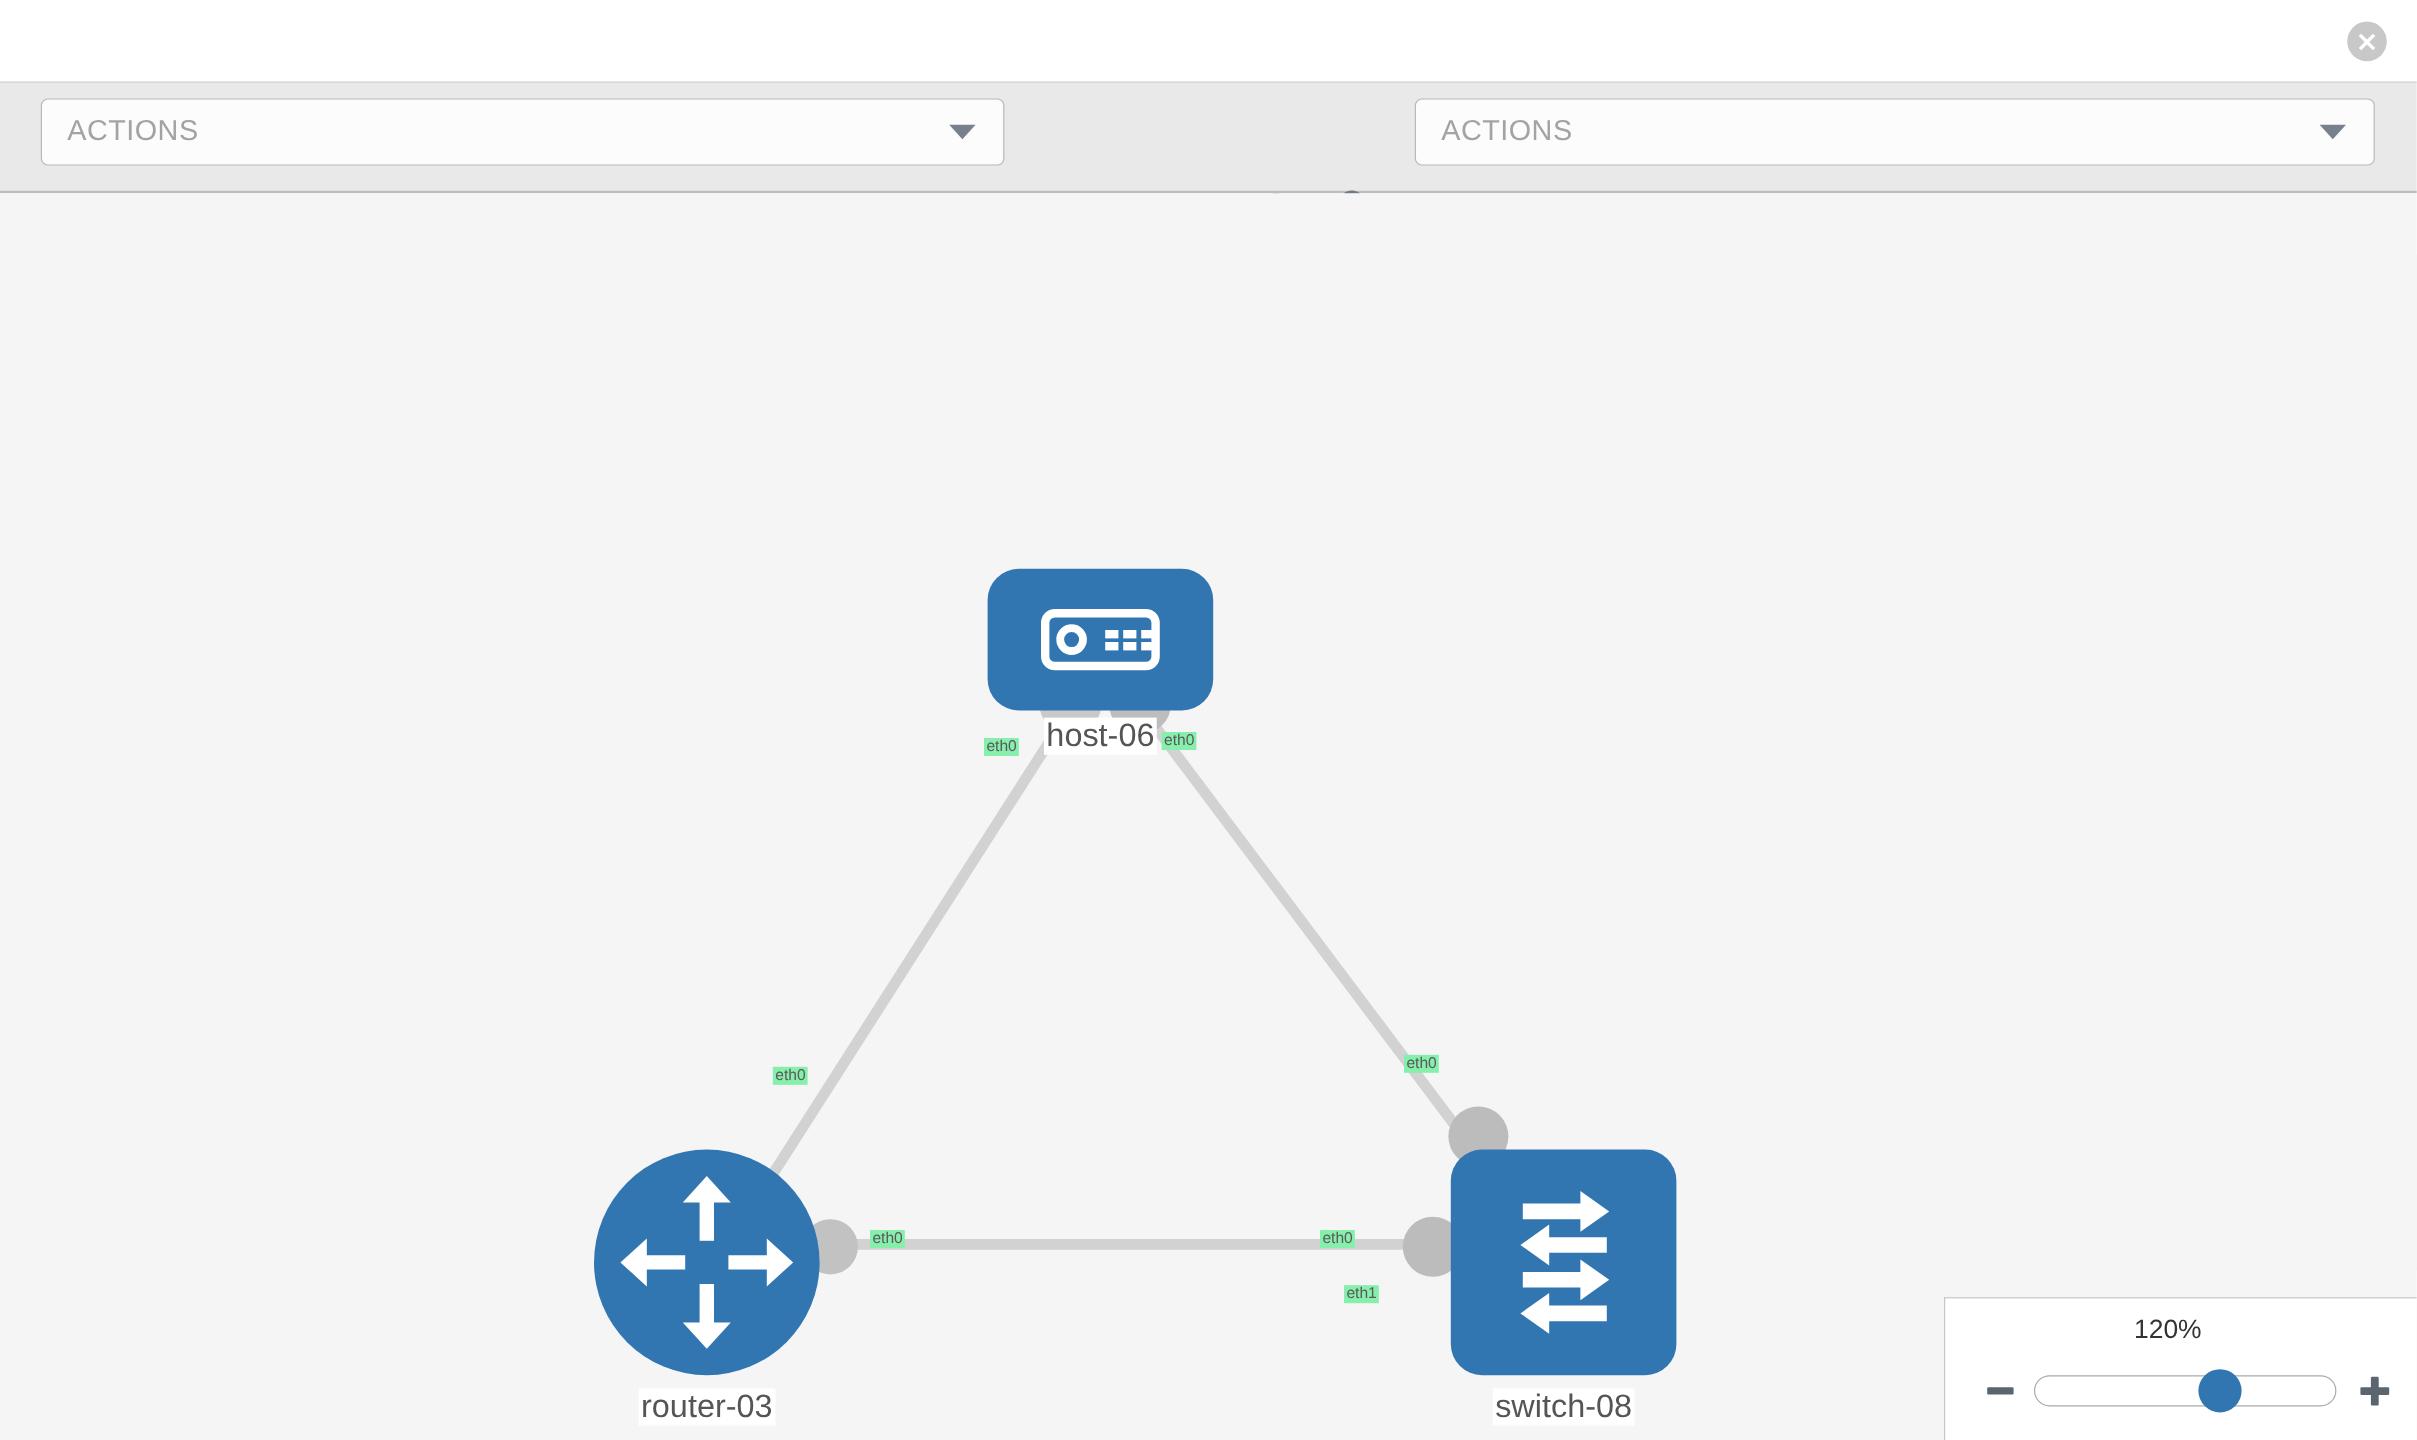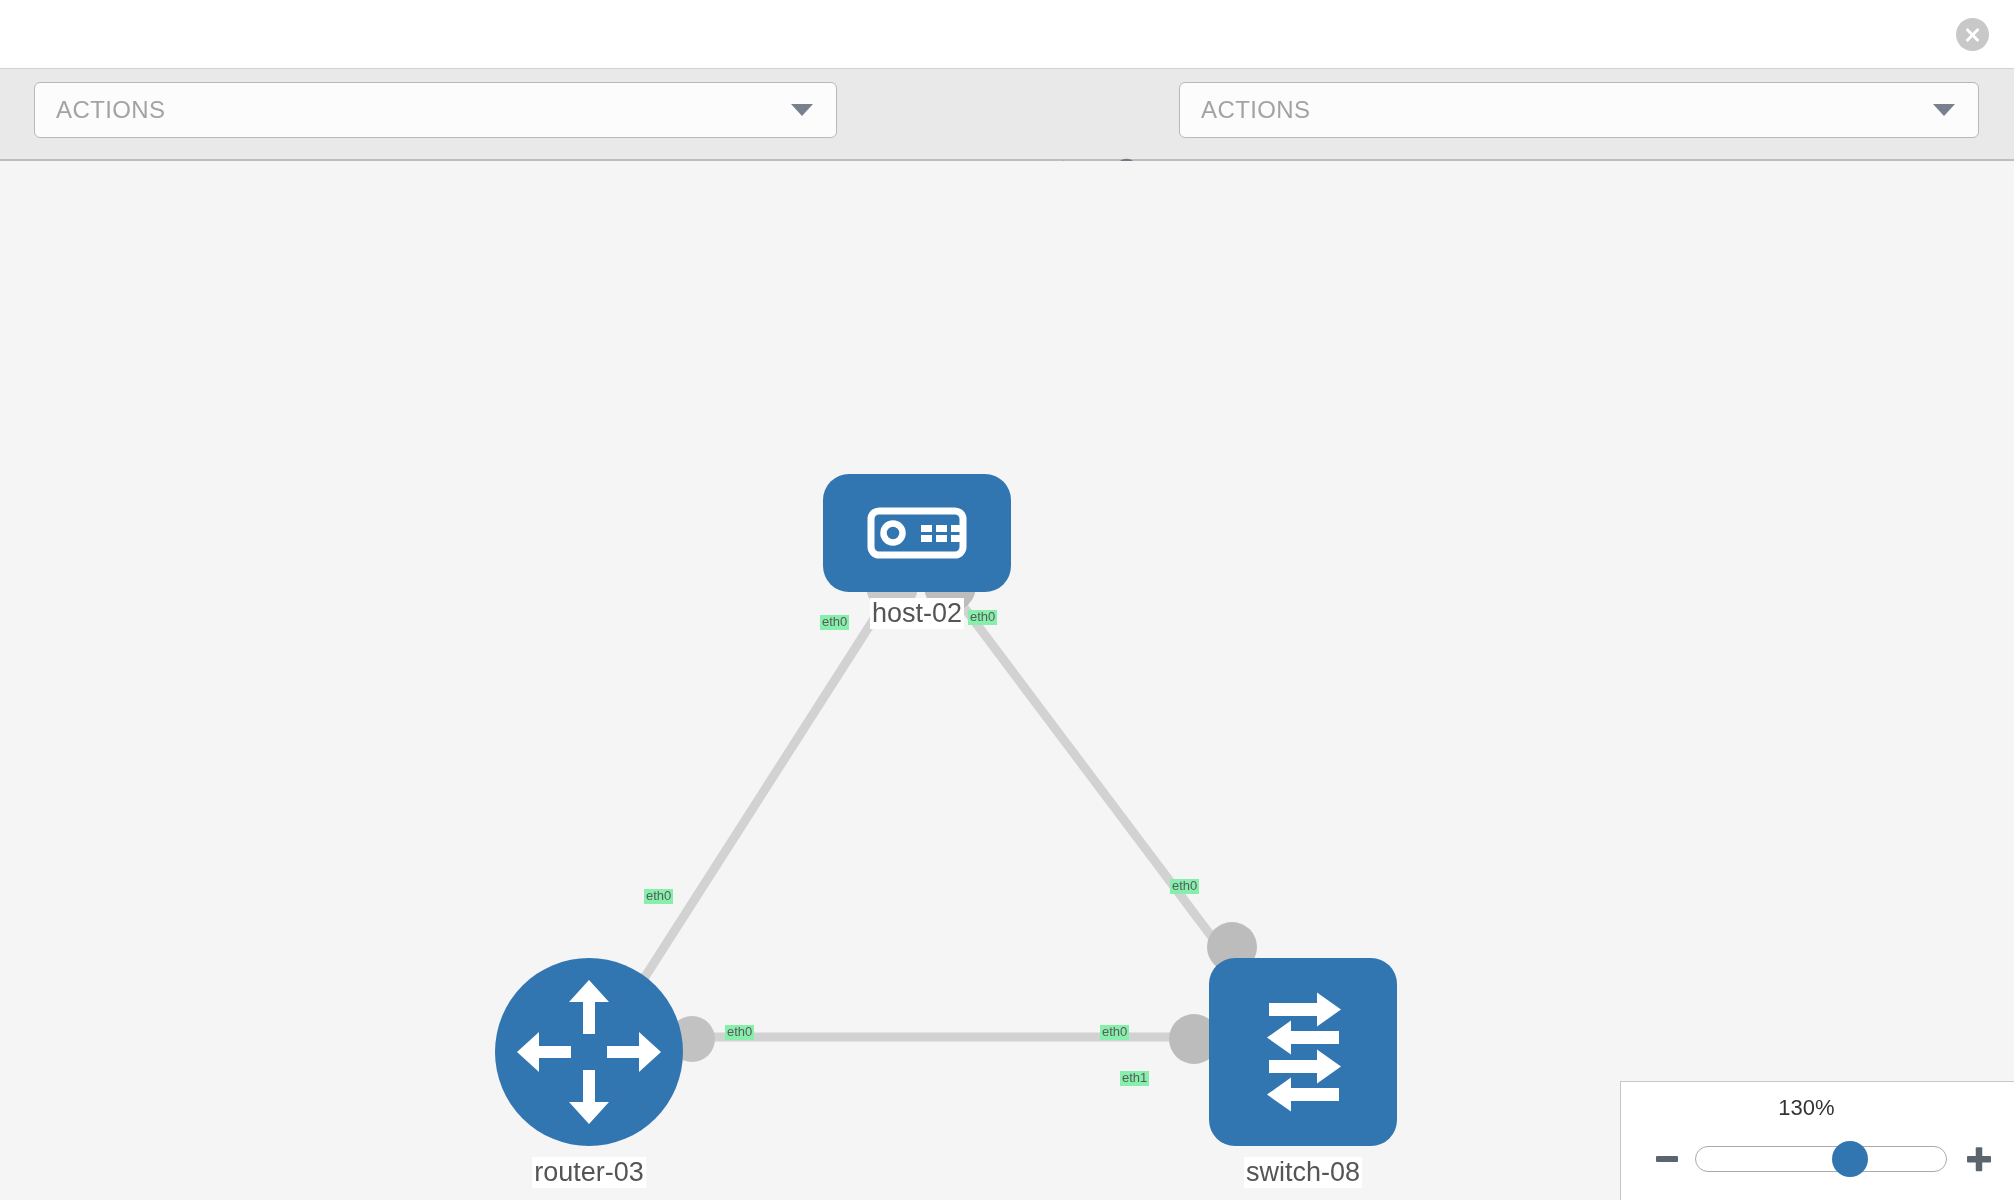--- a/index.html
+++ b/index.html
@@ -267,35 +267,35 @@
         <circle cx="589" cy="891" r="94" fill="#3276b1"></circle>
         <use href="#glyph-router" x="589" y="891"></use>
       </g>
 
       <g>
         <rect x="1209" y="797" width="188" height="188" rx="26" ry="26" fill="#3276b1"></rect>
         <use href="#glyph-switch" x="1303" y="891"></use>
       </g>
     </svg>
 
-    <div class="node-label" style="left:917px; top:437px;">host-02</div>
+    <div class="node-label" style="left:917px; top:437px;">host-06</div>
     <div class="node-label" style="left:589px; top:996px;">router-03</div>
     <div class="node-label" style="left:1303px; top:996px;">switch-08</div>
 
     <div class="edge-label" style="left:820px; top:454px; z-index:3;">eth0</div>
     <div class="edge-label" style="left:968px; top:449px; z-index:3;">eth0</div>
     <div class="edge-label" style="left:644px; top:728px;">eth0</div>
     <div class="edge-label" style="left:1170px; top:718px;">eth0</div>
     <div class="edge-label" style="left:725px; top:864px;">eth0</div>
     <div class="edge-label" style="left:1100px; top:864px; z-index:1;">eth0</div>
     <div class="edge-label" style="left:1120px; top:910px; z-index:2;">eth1</div>
   </div>
 
   <div class="zoom-panel">
-    <div class="zoom-value">130%</div>
+    <div class="zoom-value">120%</div>
     <div class="zoom-row">
       <span class="zoom-minus">
         <svg width="26" height="26" viewBox="0 0 26 26" aria-hidden="true">
           <rect x="2" y="10" width="22" height="6" rx="1" fill="#5b6570"></rect>
         </svg>
       </span>
       <div class="zoom-track">
         <div class="zoom-thumb" id="zoom-thumb" style="left: 61.5%;"></div>
       </div>
       <span class="zoom-plus">

